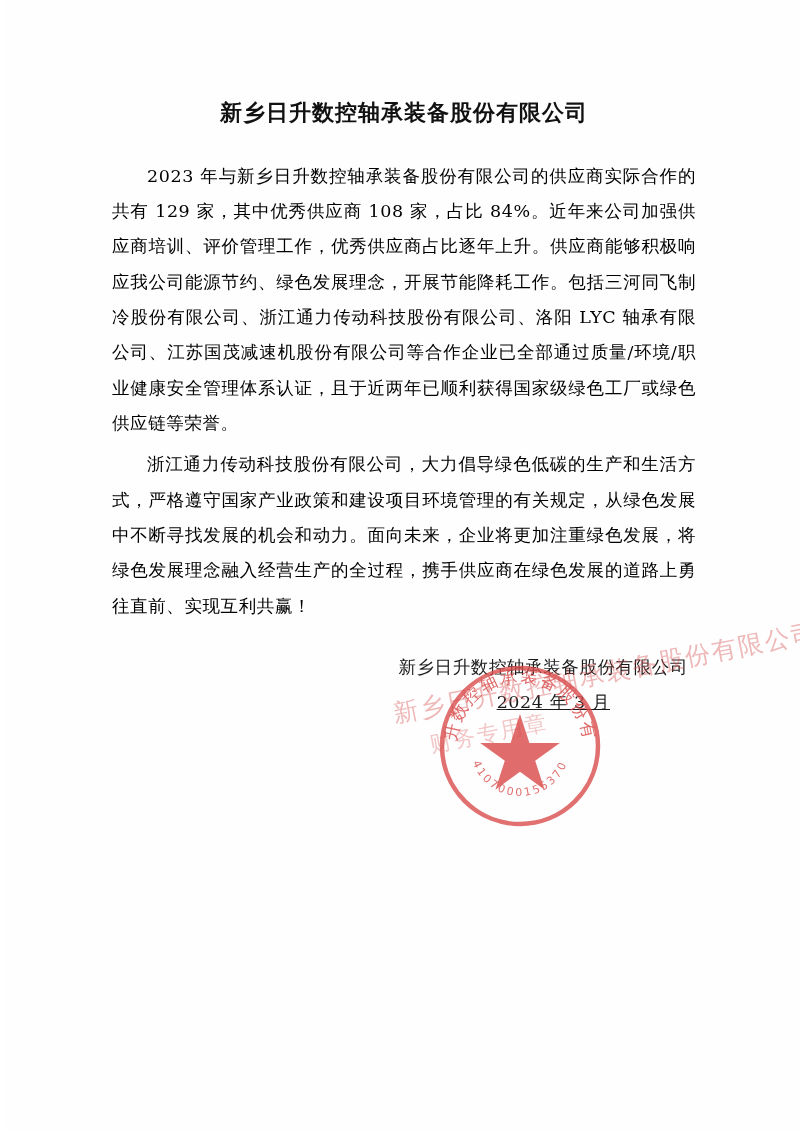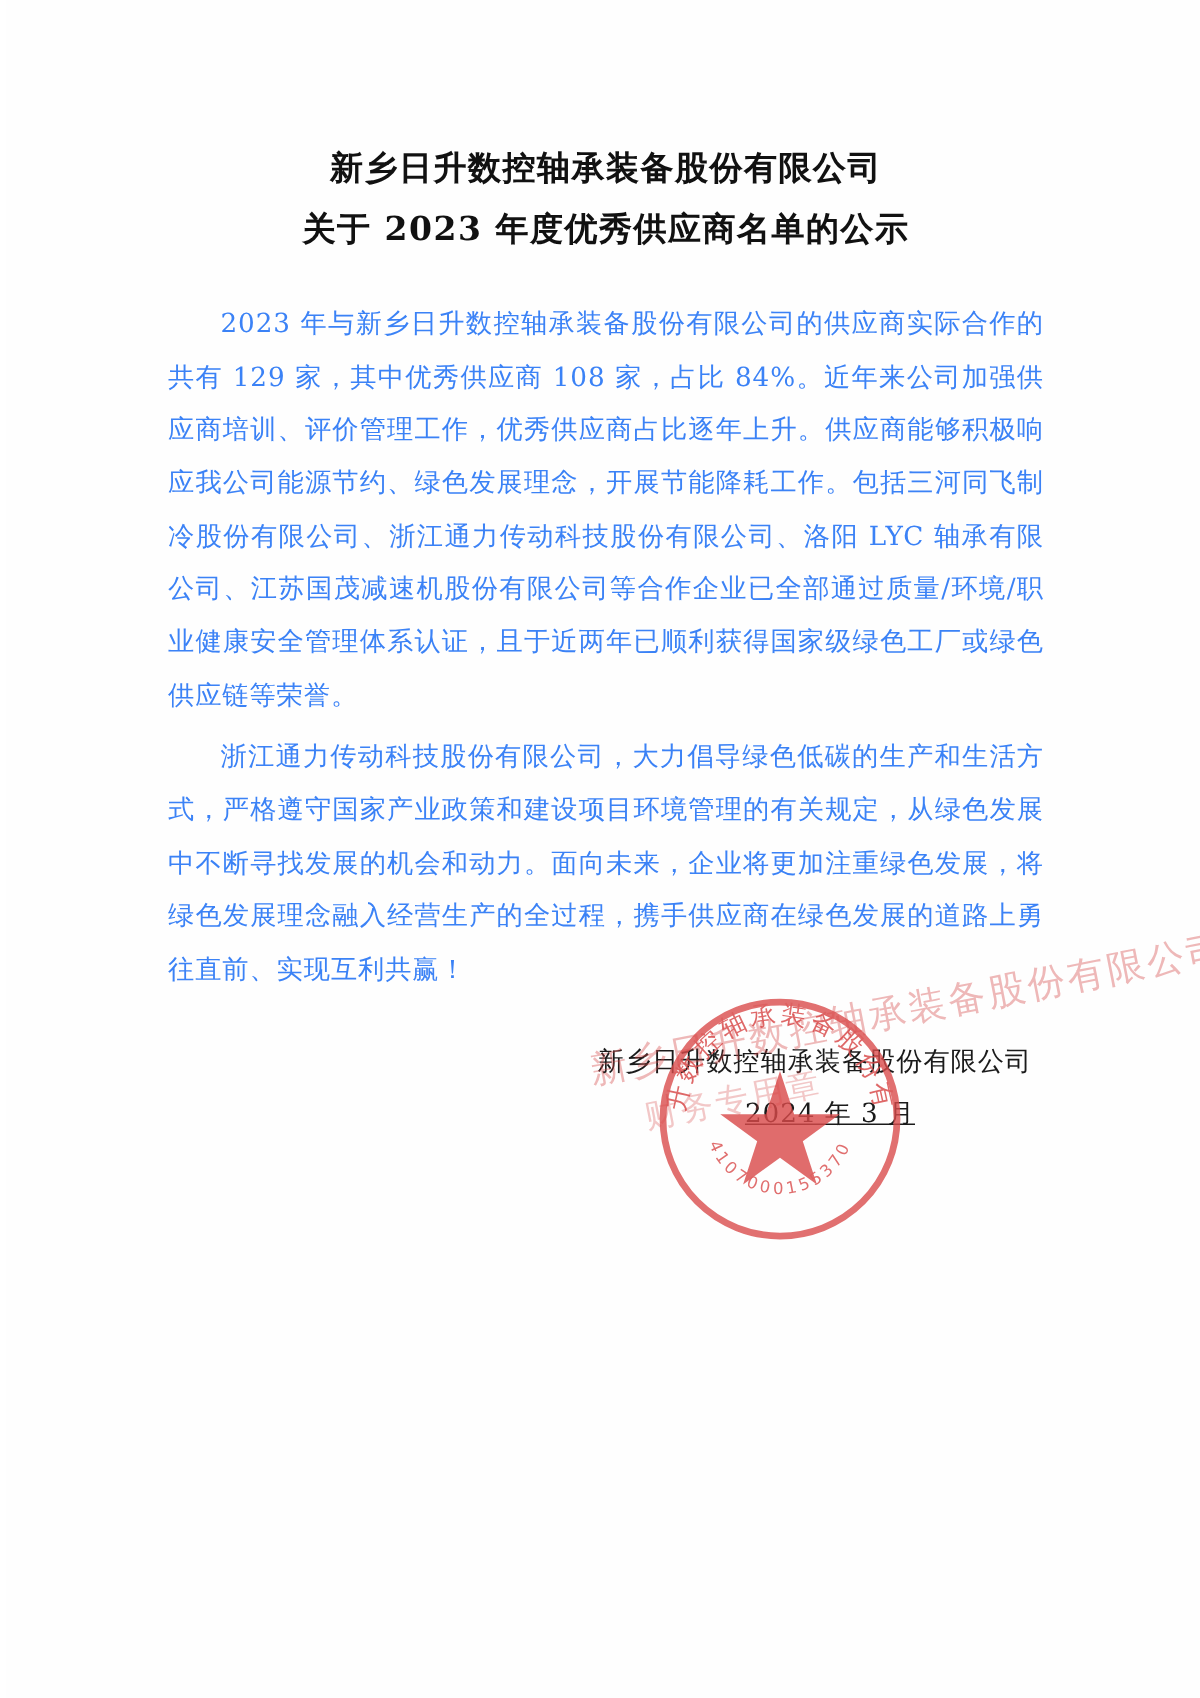--- a/index.html
+++ b/index.html
@@ -39,21 +39,21 @@
     line-height: 1.85;
     color: #111;
     font-family: "DejaVu Serif", "Liberation Serif", serif;
   }
   .para {
     font-size: 17.5px;
     line-height: 2.02;
     text-align: justify;
     text-justify: inter-ideograph;
     text-indent: 2em;
-    color: #3b82f6;
+    color: #000000;
     margin: 0 0 6px 0;
     letter-spacing: 0.6px;
   }
   .signature {
     margin-top: 26px;
     text-align: right;
     font-size: 17.5px;
     line-height: 2.0;
     letter-spacing: 0.6px;
     padding-right: 8px;
@@ -102,21 +102,20 @@
 </style>
 </head>
 <body>
 
 <div class="page">
 
   <div class="doc-body">
 
     <div class="title-block">
       <div class="title-line">新乡日升数控轴承装备股份有限公司</div>
-      <div class="title-line">关于 2023 年度优秀供应商名单的公示</div>
     </div>
 
     <p class="para">2023 年与新乡日升数控轴承装备股份有限公司的供应商实际合作的共有 129 家，其中优秀供应商 108 家，占比 84%。近年来公司加强供应商培训、评价管理工作，优秀供应商占比逐年上升。供应商能够积极响应我公司能源节约、绿色发展理念，开展节能降耗工作。包括三河同飞制冷股份有限公司、浙江通力传动科技股份有限公司、洛阳 LYC 轴承有限公司、江苏国茂减速机股份有限公司等合作企业已全部通过质量/环境/职业健康安全管理体系认证，且于近两年已顺利获得国家级绿色工厂或绿色供应链等荣誉。</p>
     <p class="para">浙江通力传动科技股份有限公司，大力倡导绿色低碳的生产和生活方式，严格遵守国家产业政策和建设项目环境管理的有关规定，从绿色发展中不断寻找发展的机会和动力。面向未来，企业将更加注重绿色发展，将绿色发展理念融入经营生产的全过程，携手供应商在绿色发展的道路上勇往直前、实现互利共赢！</p>
 
     <div class="signature">
       <span class="sig-line">新乡日升数控轴承装备股份有限公司</span>
       <span class="sig-date">2024 年 3 月</span>
     </div>
 

